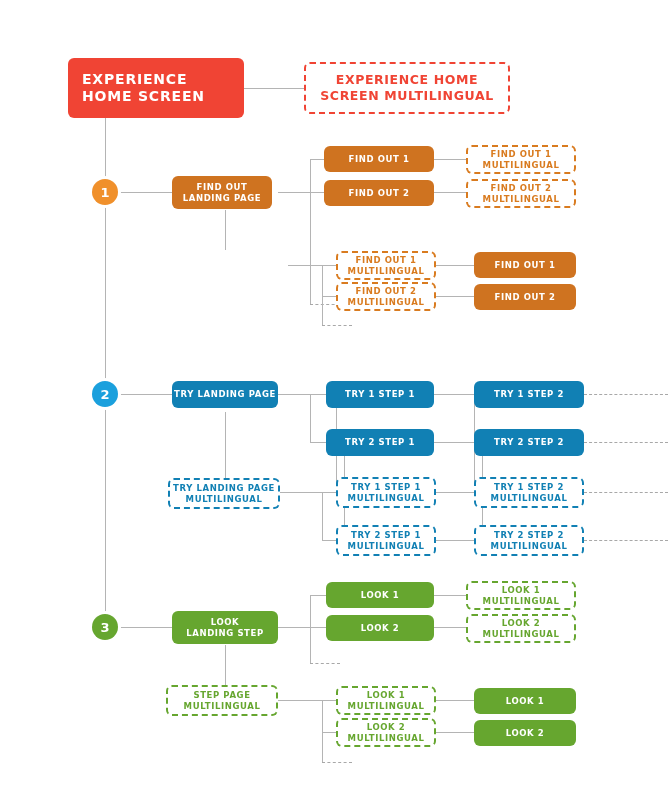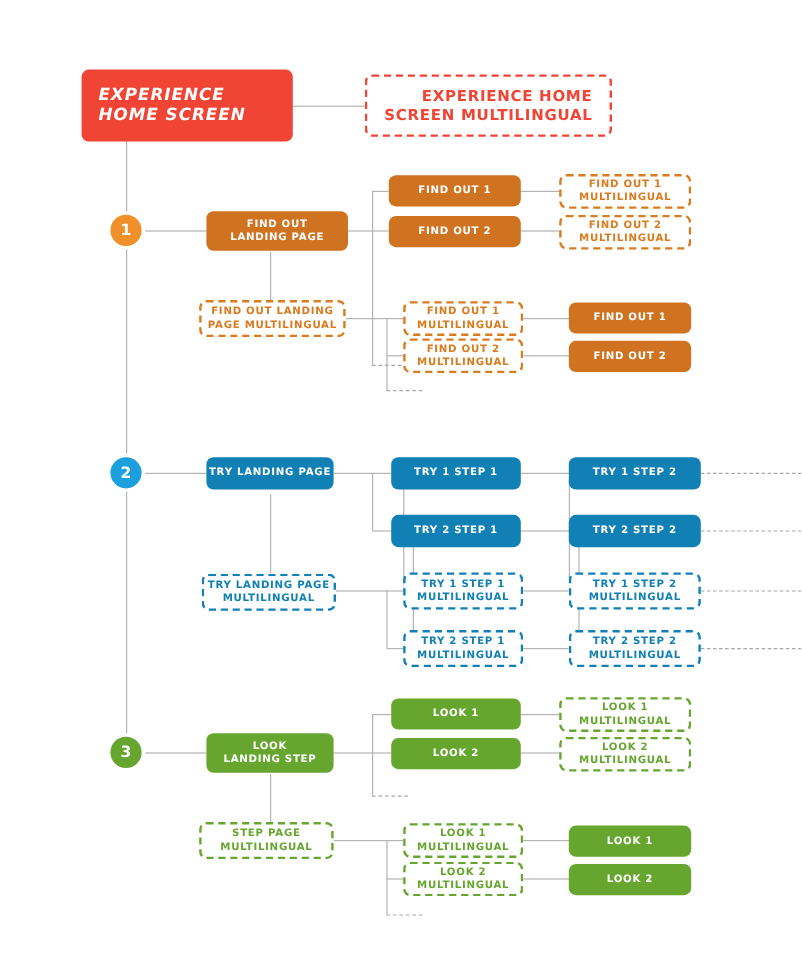--- a/index.html
+++ b/index.html
@@ -30,34 +30,34 @@
     letter-spacing: 0.6px;
     line-height: 1.25;
     z-index: 5;
   }
   .node .label {
     display: block;
     white-space: pre-line;
   }
   
   .node.solid { color: #ffffff; border: 0 solid transparent; }
-  .node.solid.red   { background: #f04434; font-style: italic; }
+  .node.solid.red   { background: #f04434; }
   .node.solid.orange{ background: #cf7320; }
   .node.solid.blue  { background: #1180b4; }
   .node.solid.green { background: #66a62f; }
 
   
   .node.dashed { background: #ffffff; border-width: 2px; border-style: dashed; }
   .node.dashed.red   { border-color: #f04434; color: #f04434; }
   .node.dashed.orange{ border-color: #d97b1f; color: #d97b1f; }
   .node.dashed.blue  { border-color: #1180b4; color: #1180b4; }
   .node.dashed.green { border-color: #66a62f; color: #66a62f; }
 
   .size-sm  { font-size: 8.5px; }
-  .size-md  { font-size: 9.5px; text-align: right; }
+  .size-md  { font-size: 9.5px; }
   .size-lg  { font-size: 14px; letter-spacing: 0.8px; }
 
   
   .step-circle {
     position: absolute;
     width: 26px;
     height: 26px;
     border-radius: 50%;
     color: #ffffff;
     font-size: 13px;
@@ -178,41 +178,37 @@
 
   <div class="node solid red size-lg" style="left:68px; top:58px; width:176px; height:60px; justify-content:flex-start; padding-left:14px; text-align:left;">
     <span class="label">EXPERIENCE
 HOME SCREEN</span>
   </div>
   <div class="node dashed red size-md" style="left:304px; top:62px; width:206px; height:52px; font-size:12.5px;">
     <span class="label">EXPERIENCE HOME
 SCREEN MULTILINGUAL</span>
   </div>
 
-  <div class="node solid orange size-sm" style="left:172px; top:176px; width:118px; height:33px;">
+  <div class="node solid orange size-sm" style="left:172px; top:176px; width:100px; height:33px;">
     <span class="label">FIND OUT
 LANDING PAGE</span>
   </div>
   <div class="node solid orange size-sm" style="left:324px; top:146px; width:110px; height:26px;">
     <span class="label">FIND OUT 1</span>
   </div>
   <div class="node solid orange size-sm" style="left:324px; top:180px; width:110px; height:26px;">
     <span class="label">FIND OUT 2</span>
   </div>
   <div class="node dashed orange size-sm" style="left:466px; top:145px; width:110px; height:29px;">
     <span class="label">FIND OUT 1
 MULTILINGUAL</span>
   </div>
   <div class="node dashed orange size-sm" style="left:466px; top:179px; width:110px; height:29px;">
     <span class="label">FIND OUT 2
 MULTILINGUAL</span>
-  </div>
-  <div class="node dashed orange size-sm" style="left:166px; top:250px; width:122px; height:31px;">
-    <span class="label">FIND OUT LANDING
-PAGE MULTILINGUAL</span>
   </div>
   <div class="node dashed orange size-sm" style="left:336px; top:251px; width:100px; height:29px;">
     <span class="label">FIND OUT 1
 MULTILINGUAL</span>
   </div>
   <div class="node dashed orange size-sm" style="left:336px; top:282px; width:100px; height:29px;">
     <span class="label">FIND OUT 2
 MULTILINGUAL</span>
   </div>
   <div class="node solid orange size-sm" style="left:474px; top:252px; width:102px; height:26px;">

